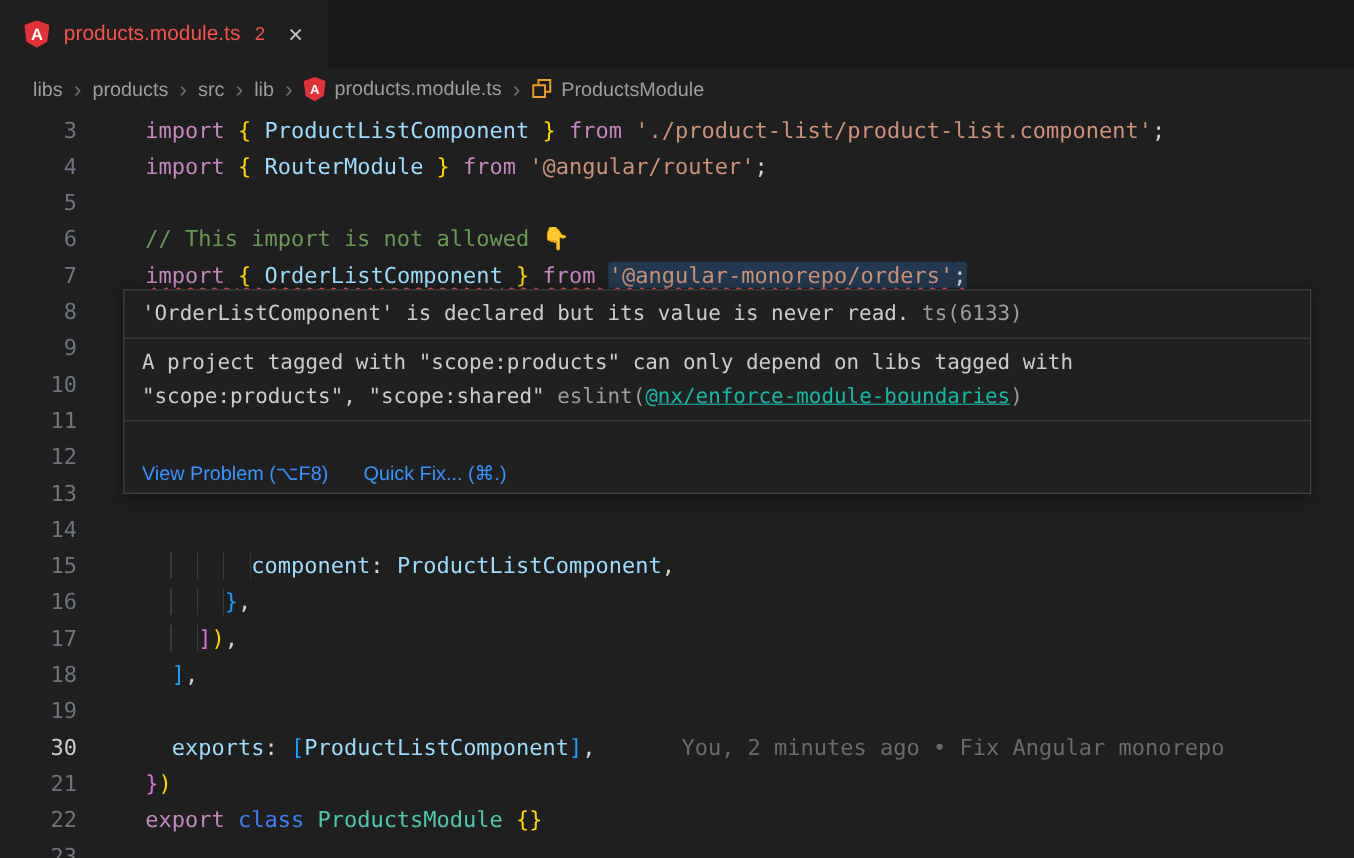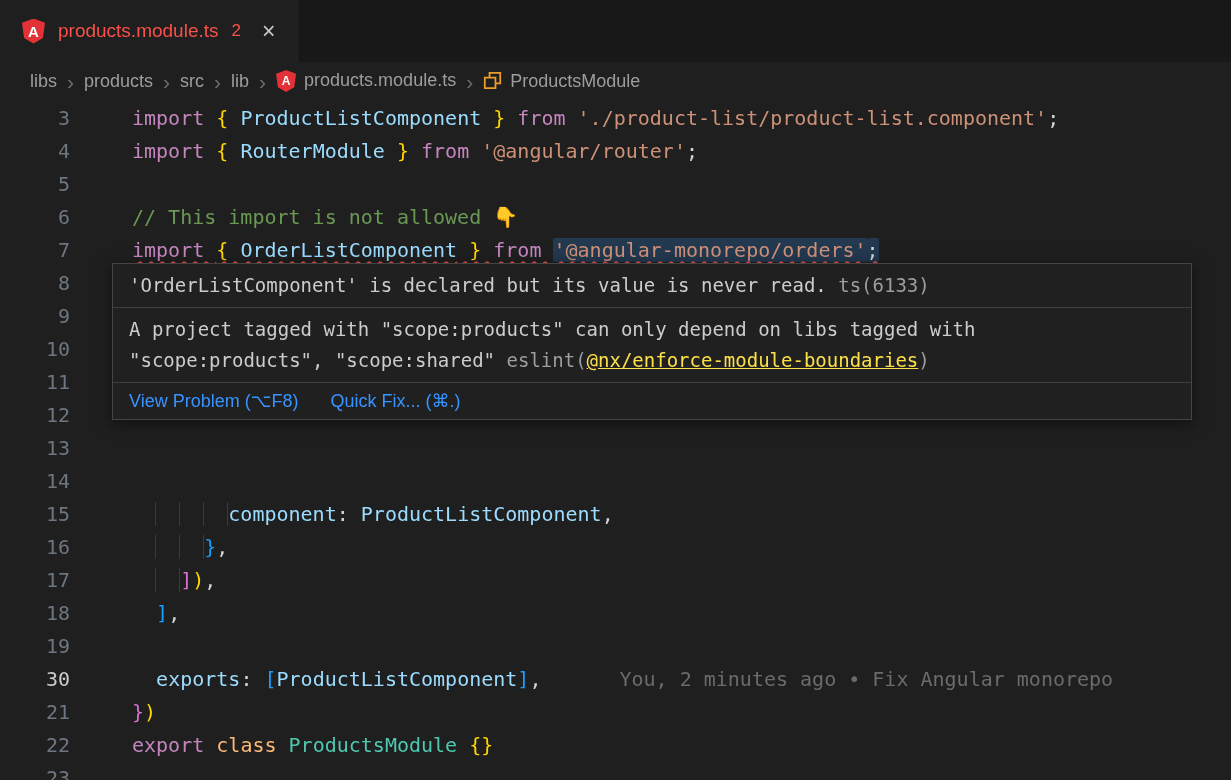--- a/index.html
+++ b/index.html
@@ -21,41 +21,41 @@
   .bc-item{display:inline-flex;gap:8px;cursor:pointer;}
   .bc-item .ng-icon{width:20px;height:22px;font-size:12px;}
   .bc-sep{color:#6f6f6f;font-size:21px;line-height:1;}
   .cls-icon{width:19px;height:19px;}
   
   .editor{position:relative;padding-top:2px;font-family:"DejaVu Sans Mono",monospace;}
   .line{display:flex;height:33px;line-height:33px;}
   .gutter{flex:none;width:70px;text-align:right;font-size:20px;color:#6e7681;}
   .gutter.active{color:#cccccc;}
   .code{margin-left:62px;font-size:20px;white-space:pre;color:#d4d4d4;cursor:text;}
-  .kw{color:#c586c0}.kwb{color:#fdba74}.var{color:#9cdcfe}.type{color:#4ec9b0}
+  .kw{color:#c586c0}.kwb{color:#3b82f6}.var{color:#9cdcfe}.type{color:#4ec9b0}
   .str{color:#ce9178}.punc{color:#d4d4d4}.cmt{color:#6a9955}
   .brY{color:#ffd700}.brP{color:#da70d6}.brB{color:#179fff}
   .emoji{color:#e7c24c}
   .sq{text-decoration-line:underline;text-decoration-style:wavy;
       text-decoration-color:#f14c4c;text-decoration-thickness:1.5px;
       text-underline-offset:4px;text-decoration-skip-ink:none;}
   .hl{background:rgba(38,79,120,.55);border-radius:2px;}
   .ind{background:repeating-linear-gradient(to right,transparent 0 23px,#3a3a3a 23px 24px);}
   .blame{color:#6b6b6b;margin-left:78px;}
   
   .hover{position:absolute;left:112px;top:163px;width:1080px;background:#202020;
     border:1px solid #454545;box-shadow:0 3px 14px rgba(0,0,0,.5);z-index:10;}
   .hover-section{padding:6px 16px;border-bottom:1px solid #3f3f3f;
     font-size:19px;line-height:31px;color:#cccccc;}
   .hover-row{white-space:pre-wrap;}
   .msg{color:#cccccc}.dim{color:#9d9d9d}
-  .link{color:#fde047;text-decoration:underline;cursor:pointer;}
+  .link{color:#14b8a6;text-decoration:underline;cursor:pointer;}
   .pkw{color:#569cd6}.pstr{color:#ce9178}
   .hover-actions{display:flex;gap:32px;padding:7px 16px;font-size:18px;
-    font-family:"Liberation Sans","DejaVu Sans",sans-serif;}
+    font-family:"Liberation Sans","DejaVu Sans",sans-serif;margin-top:30px;}
   .action{color:#3794ff;cursor:pointer;}
 </style>
 </head>
 <body>
 
 <div class="tabbar">
   <div class="tab">
     <span class="ng-icon">A</span>
     <span class="tab-label">products.module.ts</span>
     <span class="tab-badge">2</span>

